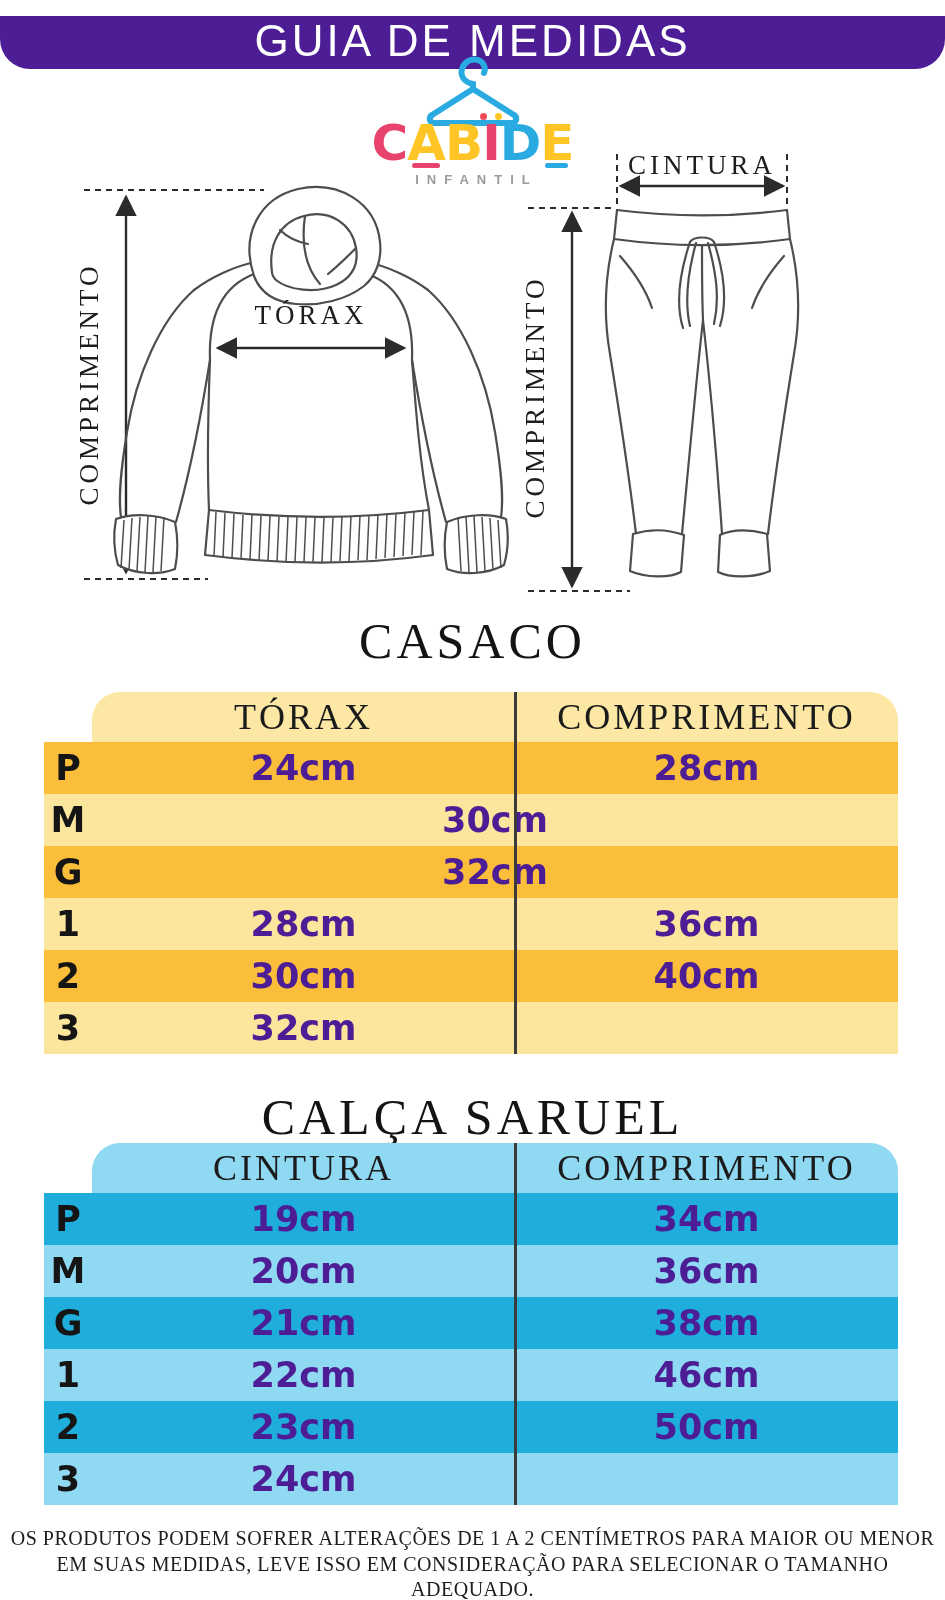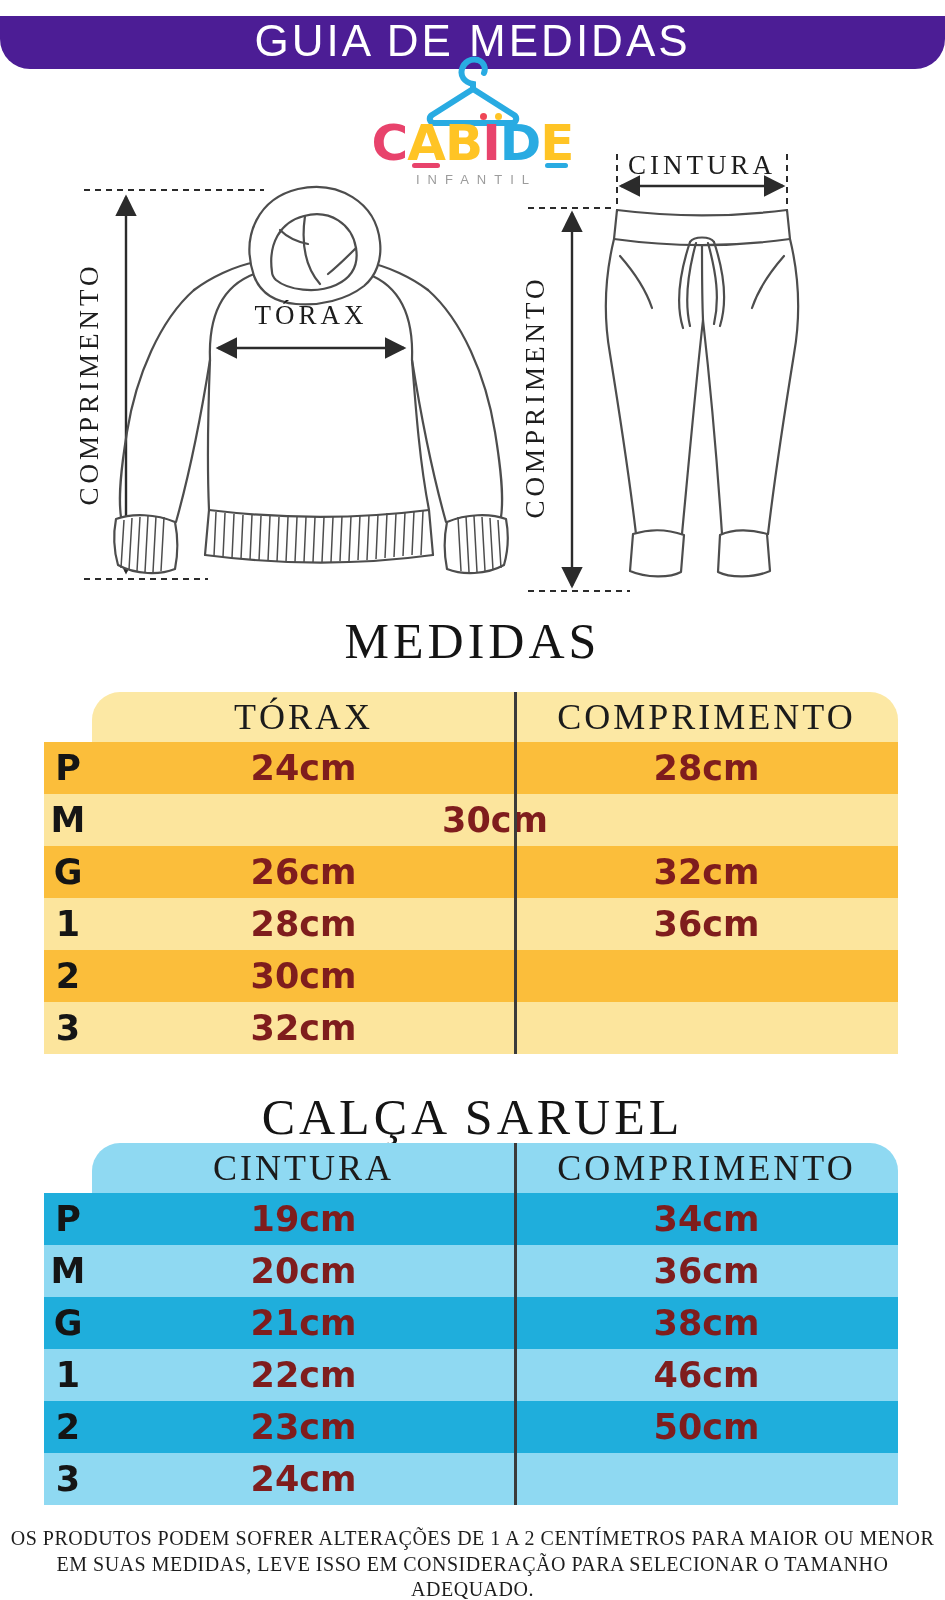--- a/index.html
+++ b/index.html
@@ -19,21 +19,21 @@
          letter-spacing:-1px;}
   .lt{position:relative;display:inline-block;}
   .c-pink{color:#E8436C;} .c-yellow{color:#FFC425;} .c-blue{color:#29ABE2;}
   .u-pink::after{content:"";position:absolute;left:5px;right:5px;bottom:0px;height:5px;
                  background:#E8436C;border-radius:3px;}
   .u-blue::after{content:"";position:absolute;left:5px;right:5px;bottom:0px;height:5px;
                  background:#29ABE2;border-radius:3px;}
   .li .dot{position:absolute;top:-5px;width:7px;height:7px;border-radius:50%;}
   .li .d1{left:-2px;background:#EF4756;}
   .li .d2{right:-2px;background:#FFC425;}
-  .brand-sub{margin-top:4px;font-size:13px;font-weight:normal;letter-spacing:8px;
+  .brand-sub{margin-top:4px;font-size:13px;font-weight:bold;letter-spacing:8px;
              color:#9C9C9C;padding-left:8px;}
 
   
   .svg-abs{position:absolute;}
   .sketch{stroke:#4d4d4d;stroke-width:2.2;fill:none;stroke-linecap:round;stroke-linejoin:round;}
   .sketch-fill{stroke:#4d4d4d;stroke-width:2.2;fill:#ffffff;stroke-linecap:round;stroke-linejoin:round;}
   .rib{stroke:#4d4d4d;stroke-width:1.5;fill:none;}
   .meas{stroke:#2b2b2b;stroke-width:2.4;fill:none;}
   .dash{stroke:#2b2b2b;stroke-width:2;fill:none;stroke-dasharray:6 5;}
   .svg-label{font-family:"Liberation Serif",serif;font-size:27px;letter-spacing:4px;
@@ -45,21 +45,21 @@
                  color:#141414;line-height:1;}
   .size-table{position:absolute;left:44px;width:854px;}
   .header-row{margin-left:48px;height:50px;border-radius:28px 28px 0 0;display:flex;}
   .hcell{display:flex;align-items:center;justify-content:center;
          font-family:"Liberation Serif",serif;font-size:36px;letter-spacing:3px;color:#1b1b1b;}
   .hcell.c1{width:423px;} .hcell.c2{flex:1;}
   .data-row{height:52px;display:flex;}
   .size-cell{width:48px;display:flex;align-items:center;justify-content:center;
              font-family:"DejaVu Sans",sans-serif;font-weight:bold;font-size:35px;color:#151515;}
   .val-cell{display:flex;align-items:center;justify-content:center;
-            font-family:"DejaVu Sans",sans-serif;font-weight:600;font-size:35px;color:#7f1d1d;}
+            font-family:"DejaVu Sans",sans-serif;font-weight:600;font-size:35px;color:#4c1d95;}
   .val-cell.c1{width:423px;} .val-cell.c2{flex:1;}
   .divider{position:absolute;left:470px;top:0;width:3px;height:100%;background:#3b3b3b;}
 
   .t-yellow .header-row{background:#FCE8A4;}
   .t-yellow .data-row:nth-child(odd){background:#FBBE3B;}
   .t-yellow .data-row:nth-child(even){background:#FCE59D;}
   .t-blue .header-row{background:#8FD9F2;}
   .t-blue .data-row:nth-child(odd){background:#1FAEDC;}
   .t-blue .data-row:nth-child(even){background:#8FD9F2;}
 
@@ -164,49 +164,49 @@
       <path class="sketch" d="M264 114 C250 130 238 148 232 166"></path>
       <path class="sketch" d="M94 97 C85 134 83 172 90 212 C99 268 109 332 116 392"></path>
       <path class="sketch" d="M270 97 C279 134 281 172 274 212 C265 268 255 332 248 392"></path>
       <path class="sketch" d="M183 178 C176 240 169 318 162 392"></path>
       <path class="sketch" d="M183 178 C190 240 197 318 202 392"></path>
       <path class="sketch-fill" d="M113 392 L110 429 C126 436 150 436 161 430 L164 393 C147 387 129 387 113 392 Z"></path>
       <path class="sketch-fill" d="M200 393 L198 430 C210 436 234 436 250 429 L247 392 C231 387 213 387 200 393 Z"></path>
     </g>
   </svg>
 
-  <div class="section-title" style="top:616px;">MEDIDAS</div>
+  <div class="section-title" style="top:616px;">CASACO</div>
   <div class="size-table t-yellow" style="top:692px;">
     <div class="header-row">
       <div class="hcell c1">TÓRAX</div>
       <div class="hcell c2">COMPRIMENTO</div>
     </div>
     <div>
       <div class="data-row">
         <div class="size-cell">P</div>
         <div class="val-cell c1">24cm</div>
         <div class="val-cell c2">28cm</div>
       </div>
       <div class="data-row">
         <div class="size-cell">M</div>
         <div class="val-cell c2">30cm</div>
       </div>
       <div class="data-row">
         <div class="size-cell">G</div>
-        <div class="val-cell c1">26cm</div>
         <div class="val-cell c2">32cm</div>
       </div>
       <div class="data-row">
         <div class="size-cell">1</div>
         <div class="val-cell c1">28cm</div>
         <div class="val-cell c2">36cm</div>
       </div>
       <div class="data-row">
         <div class="size-cell">2</div>
         <div class="val-cell c1">30cm</div>
+        <div class="val-cell c2">40cm</div>
       </div>
       <div class="data-row">
         <div class="size-cell">3</div>
         <div class="val-cell c1">32cm</div>
       </div>
     </div>
     <div class="divider"></div>
   </div>
 
   <div class="section-title" style="top:1092px;">CALÇA SARUEL</div>

